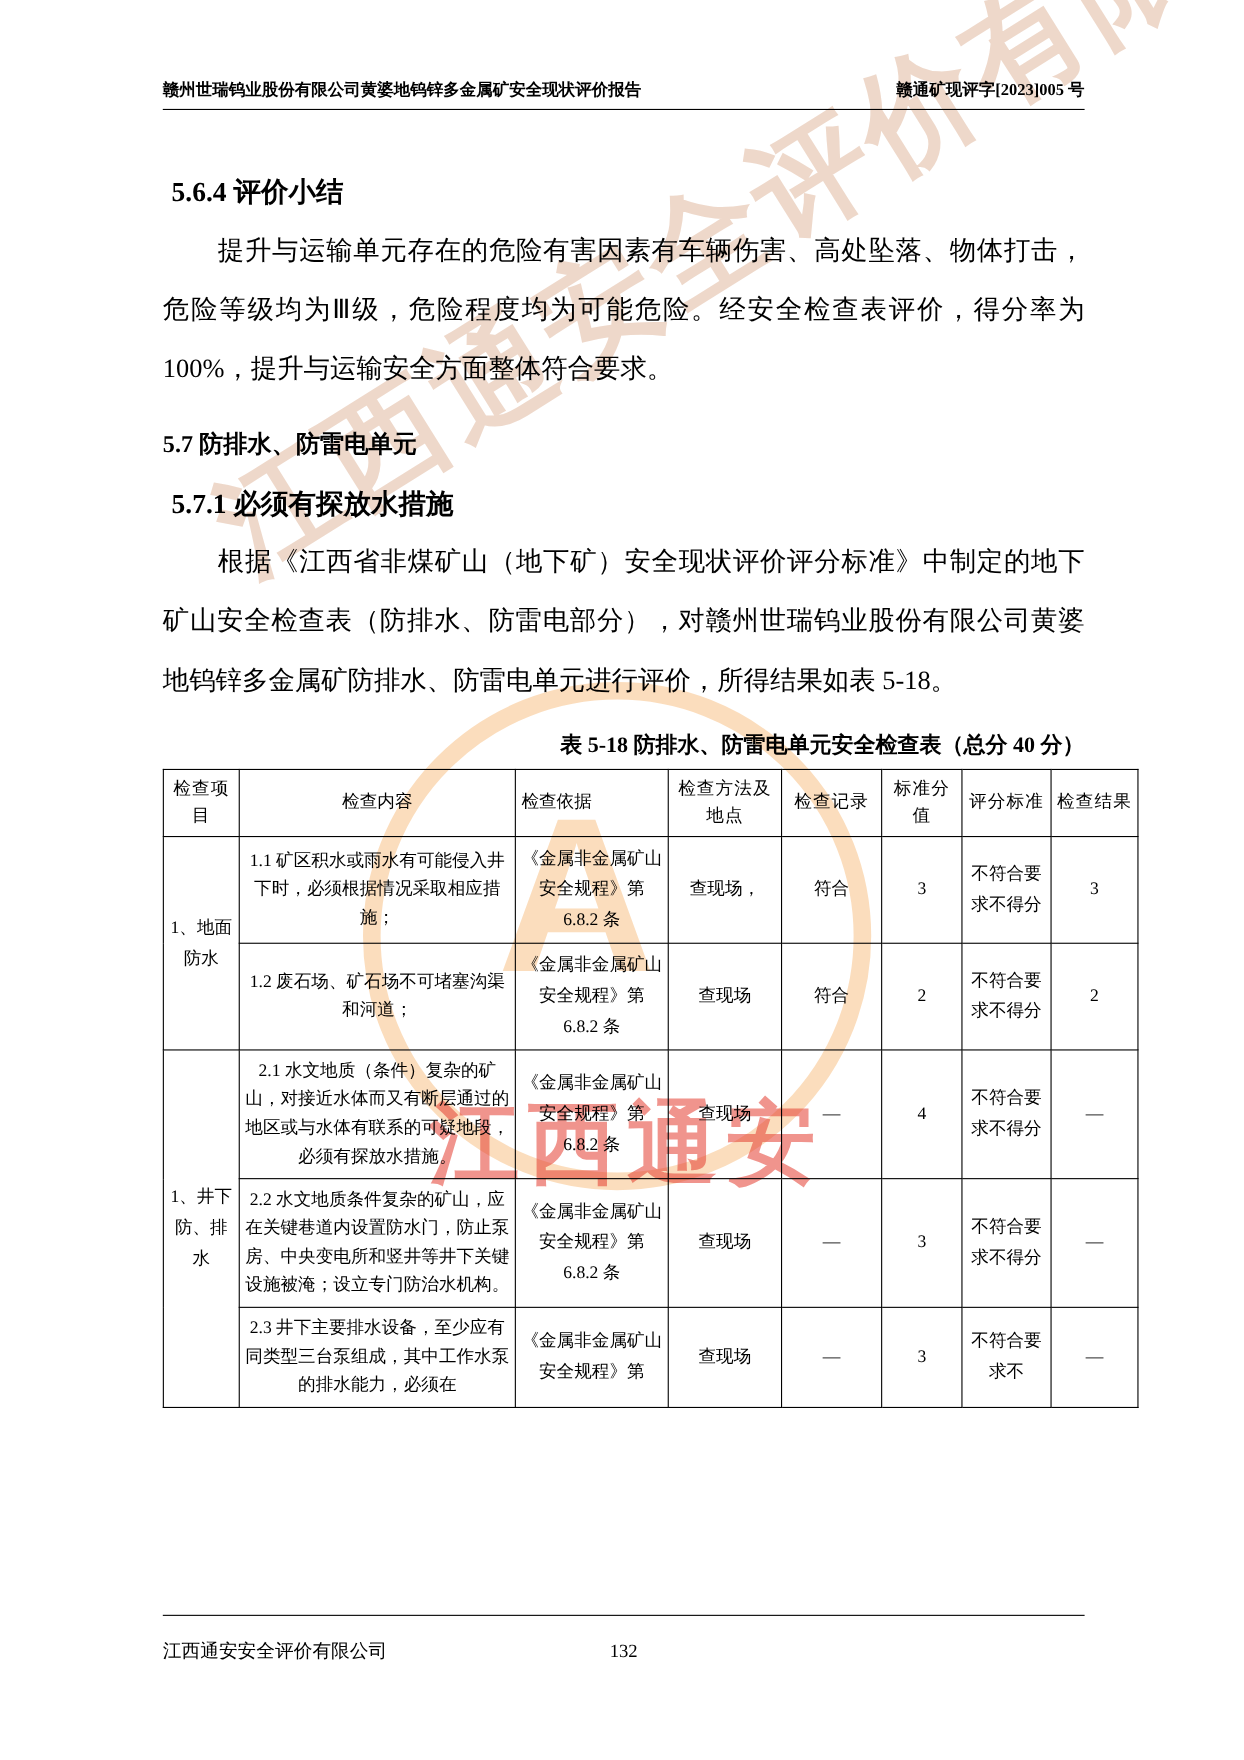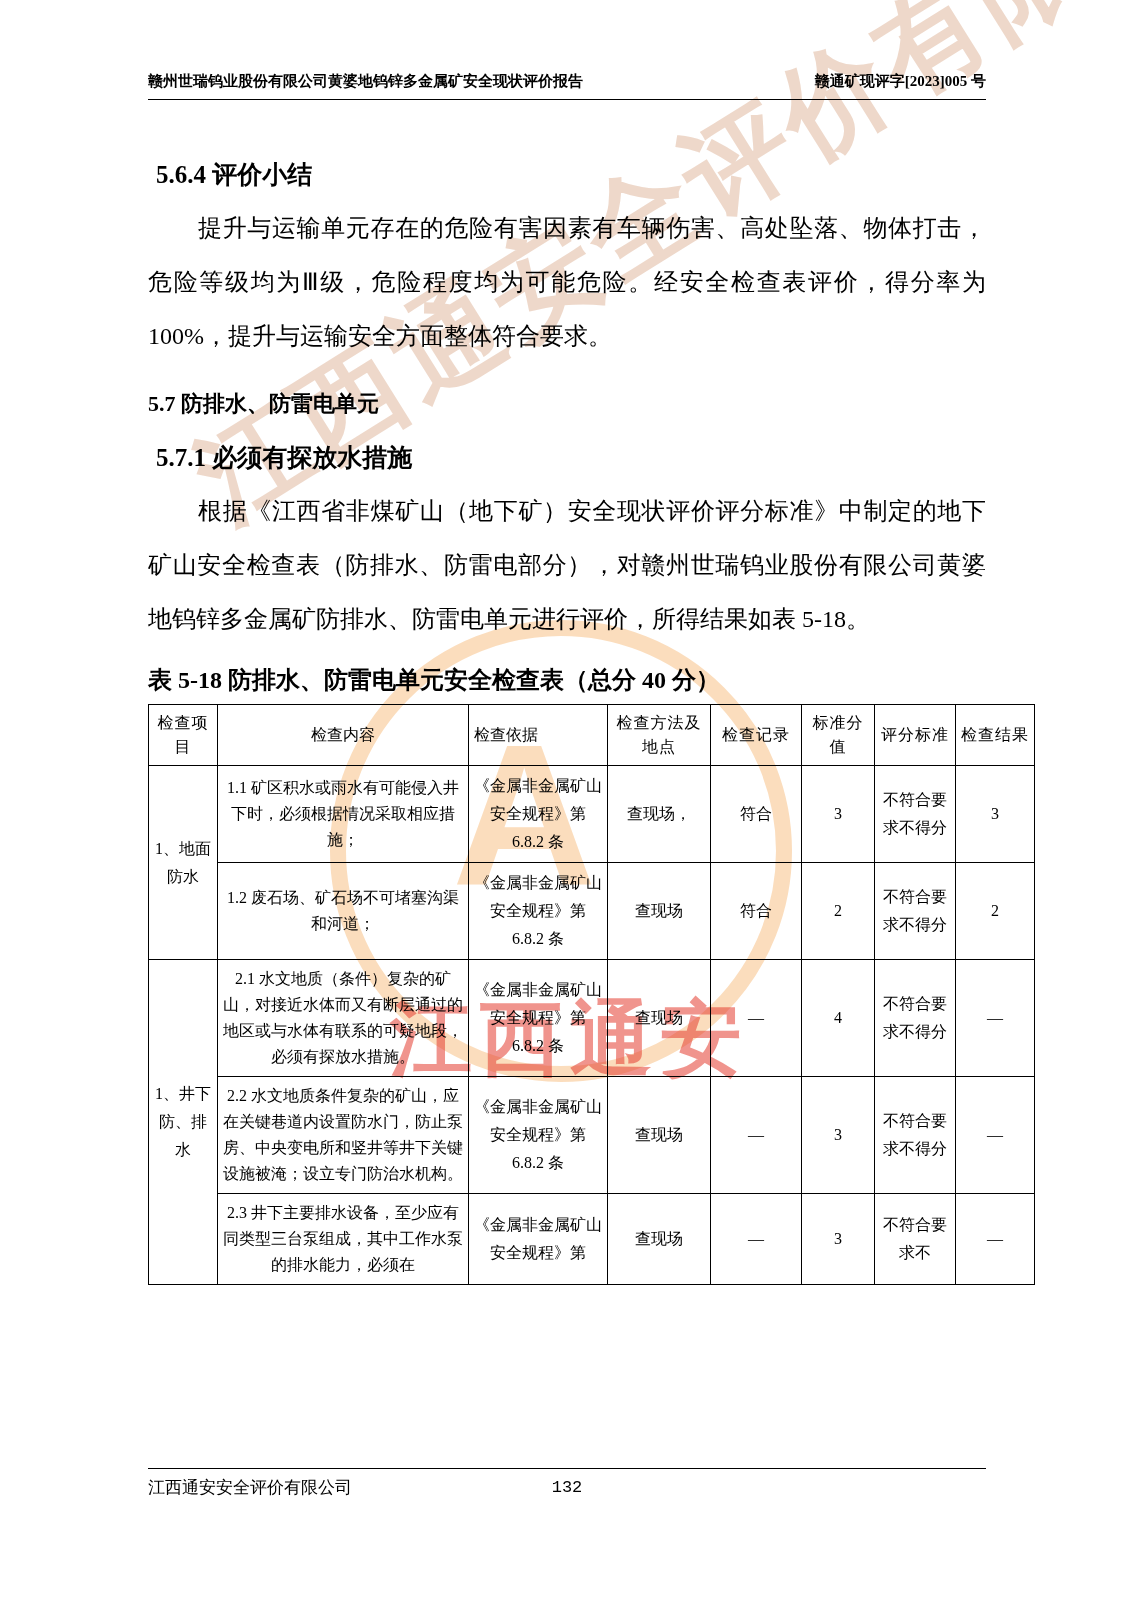--- a/index.html
+++ b/index.html
@@ -119,22 +119,22 @@
   p.para {
     font-size: 24px;
     line-height: 54px;
     margin: 0 0 4px 0;
     text-align: justify;
     text-indent: 50px;
   }
 
   
   .table-caption {
-    text-align: left;
-    font-size: 24px;
+    text-align: right;
+    font-size: 20px;
     font-weight: bold;
     margin: 18px 0 8px 0;
   }
   table.chk {
     border-collapse: collapse;
     width: 838px;
     table-layout: fixed;
     font-size: 16px;
     line-height: 26px;
   }
@@ -161,24 +161,23 @@
   }
   .narrow-col { letter-spacing: 1px; }
 
   
   .footer {
     position: absolute;
     left: 148px;
     top: 1468px;
     width: 838px;
     border-top: 1.5px solid #000;
-    padding-top: 7px;
+    padding-top: 20px;
     font-size: 17px;
     z-index: 10;
-    font-family: Liberation Mono, monospace;
   }
   .footer-inner {
     display: flex;
     align-items: center;
   }
   .footer-left { width: 380px; }
   .footer-center { flex: 1; text-align: center; }
   .footer-right { width: 380px; }
 </style>
 </head>

